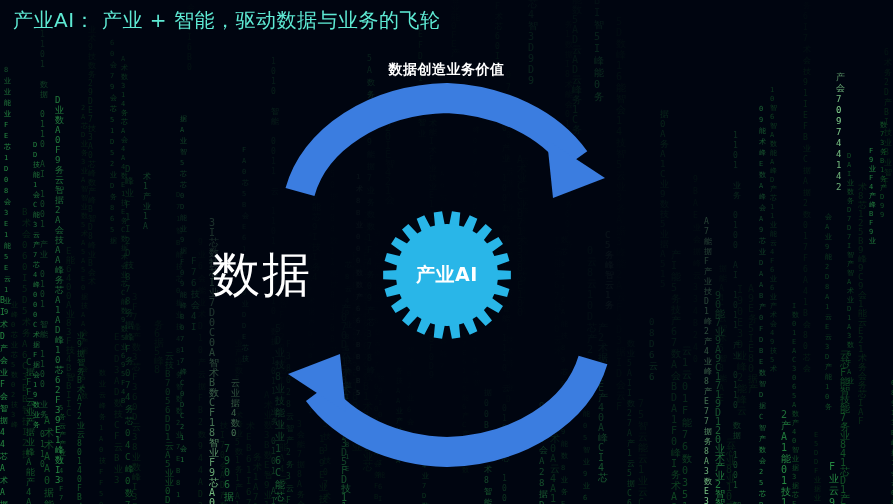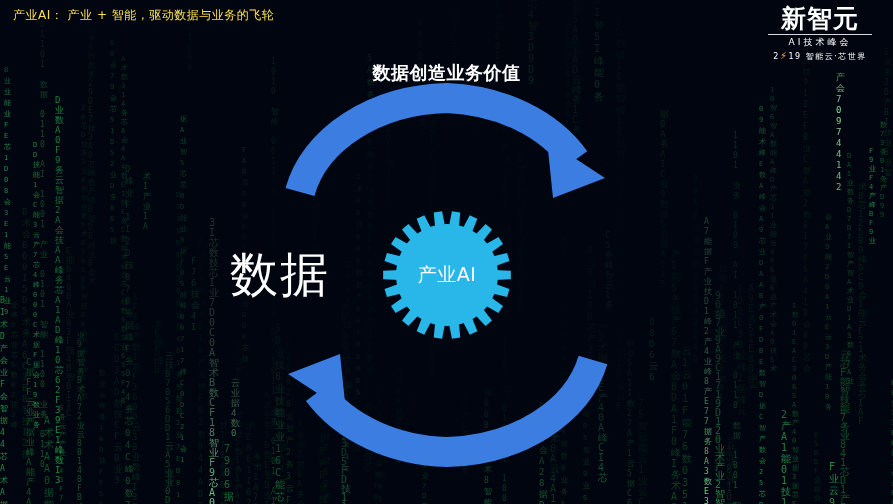--- a/index.html
+++ b/index.html
@@ -47,22 +47,22 @@
     left: 0; right: 0; top: 0; height: 110px;
     background: linear-gradient(to bottom, rgba(0,5,16,.92) 0%, rgba(0,5,16,.55) 55%, rgba(0,5,16,0) 100%);
     pointer-events: none;
   }
 
   
   #title {
     position: absolute;
     left: 13px;
     top: 7px;
-    font-size: 12px;
-    color: #fde047;
+    font-size: 20px;
+    color: #5eead4;
     letter-spacing: .5px;
     z-index: 8;
   }
 
   
   #logo {
     position: absolute;
     right: 12px;
     top: 6px;
     width: 122px;
@@ -95,38 +95,38 @@
     margin: 3px auto 0 auto;
     width: 104px;
     opacity: .85;
   }
 
   
   .caption {
     position: absolute;
     z-index: 7;
     color: #ffffff;
-    font-size: 18px;
+    font-size: 14px;
     font-weight: bold;
     letter-spacing: .5px;
     white-space: nowrap;
   }
   #caption-top { left: 0; right: 0; text-align: center; top: 61px; }
   #caption-bottom { left: 0; right: 0; text-align: center; top: 478px; }
 
   
   .side-label {
     position: absolute;
     z-index: 7;
     color: #ffffff;
     font-size: 48px;
     letter-spacing: 2px;
     white-space: nowrap;
   }
-  #label-left  { left: 230px; top: 243px; }
+  #label-left  { left: 212px; top: 243px; }
   #label-right { left: 553px; top: 243px; }
 
   
   #flywheel {
     position: absolute;
     left: 0; top: 0;
     z-index: 5;
   }
 
   
@@ -139,21 +139,21 @@
     z-index: 6;
   }
   #gear-label {
     position: absolute;
     inset: 0;
     display: flex;
     align-items: center;
     justify-content: center;
     color: #ffffff;
     font-size: 19px;
-    font-weight: normal;
+    font-weight: bold;
     letter-spacing: .5px;
     pointer-events: none;
   }
 </style>
 </head>
 <body>
 
 <div id="slide">
 
   <div id="matrix-bg">
@@ -2884,28 +2884,20 @@
 0
 0
 1
 1</div>
     </div>
   <div id="bg-vignette"></div>
   <div id="bg-topfade"></div>
 
   <div id="title">产业AI： 产业 + 智能，驱动数据与业务的飞轮</div>
 
-  <div id="logo">
-    <div id="logo-main">新智元</div>
-    <div id="logo-underline"></div>
-    <div id="logo-sub">AI技术峰会</div>
-    <div id="logo-year">
-      <span>2</span><span class="flash">⚡</span><span>19</span>&nbsp;<span>智能云·芯世界</span>
-    </div>
-  </div>
 
   <div id="caption-top" class="caption">数据创造业务价值</div>
 
   <div id="label-left" class="side-label">数据</div>
 
   <svg id="flywheel" width="893" height="504" viewBox="0 0 893 504">
 
     <g>
       <path d="M 300 192
                A 155 118 0 0 1 447 98

